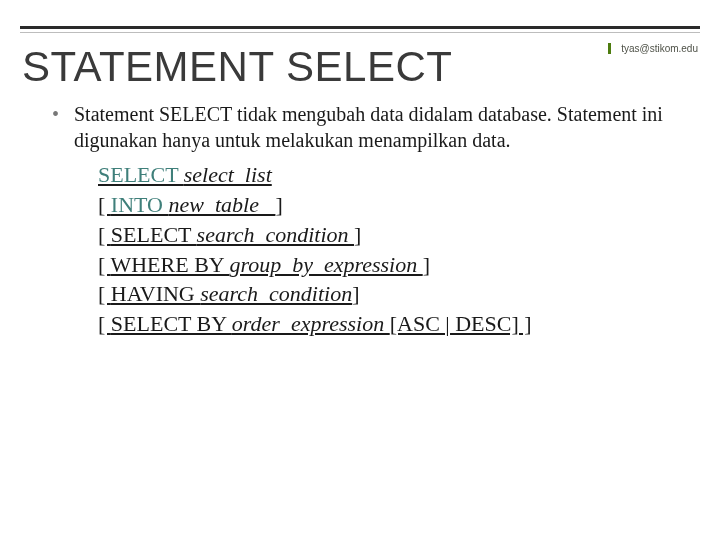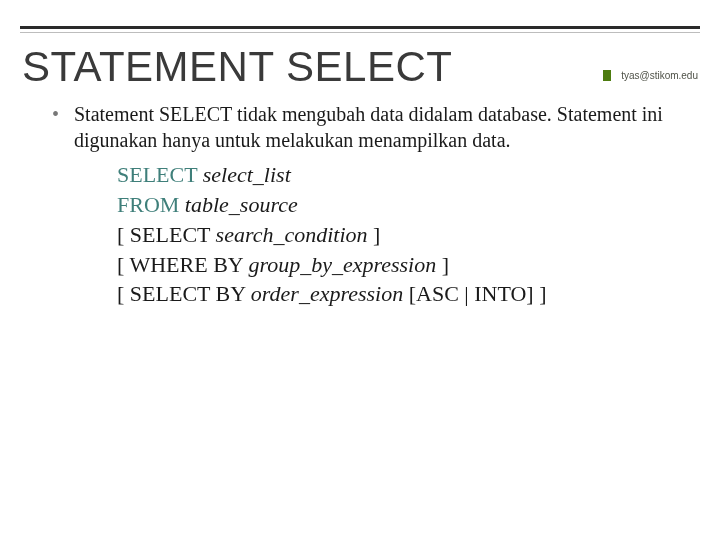--- a/index.html
+++ b/index.html
@@ -18,35 +18,35 @@
     background: #2a2a2a;
     margin: 0 20px 3px 20px;
   }
   .rule-light {
     height: 1px;
     background: #bdbdbd;
     margin: 0 20px 0 20px;
   }
   .header-row {
     display: flex;
-    align-items: flex-end;
+    align-items: flex-start;
     padding: 10px 22px 2px 22px;
   }
   .title {
     font-family: "Trebuchet MS", "Segoe UI", Helvetica, Arial, sans-serif;
     font-size: 42px;
     font-weight: 400;
     letter-spacing: 0.5px;
     color: #3a3a3a;
     flex: 0 0 auto;
   }
   .spacer { flex: 1 1 auto; }
   .email-block {
     flex: 0 0 auto;
-    border-left: 8px solid #4d7c0f;
+    border-left: 3px solid #4d7c0f;
     padding-left: 10px;
     margin-bottom: 10px;
   }
   .email {
     font-family: "Trebuchet MS", Arial, sans-serif;
     font-size: 10px;
     color: #4f5248;
     display: block;
     line-height: 1.1;
   }
@@ -67,23 +67,24 @@
   ul.bullets > li::before {
     content: "•";
     position: absolute;
     left: 0;
     top: 0;
     color: #777;
     font-size: 20px;
     line-height: 1.32;
   }
   .syntax {
-    margin: 6px 0 0 65px;
+    margin: 6px 0 0 46px;
     font-size: 22px;
     line-height: 1.36;
+    text-decoration: underline;
   }
   .kw { font-family: Georgia, serif; }
   .ph { font-style: italic; }
   .teal { color: #3f7f7a; }
 </style>
 </head>
 <body>
 
 <div class="top-gap"></div>
 <div class="rule-dark"></div>
@@ -100,25 +101,28 @@
 <div class="content">
   <ul class="bullets">
     <li>Statement SELECT tidak mengubah data didalam database. Statement ini digunakan hanya untuk melakukan menampilkan data.</li>
   </ul>
 
   <div class="syntax">
     <div>
       <span class="kw teal">SELECT </span><span class="ph">select_list</span>
     </div>
     <div>
-      <span class="kw teal">FROM </span><span class="ph">table_source</span>
+      <span class="kw">[ </span><span class="kw teal">INTO </span><span class="ph">new_table_ </span><span class="kw">]</span>
     </div>
     <div>
       <span class="kw">[ </span><span class="kw">SELECT </span><span class="ph">search_condition </span><span class="kw">]</span>
     </div>
     <div>
       <span class="kw">[ </span><span class="kw">WHERE BY </span><span class="ph">group_by_expression </span><span class="kw">]</span>
     </div>
     <div>
-      <span class="kw">[ </span><span class="kw">SELECT BY </span><span class="ph">order_expression </span><span class="kw">[ASC | INTO] ]</span>
+      <span class="kw">[ </span><span class="kw">HAVING </span><span class="ph">search_condition</span><span class="kw">]</span>
+    </div>
+    <div>
+      <span class="kw">[ </span><span class="kw">SELECT BY </span><span class="ph">order_expression </span><span class="kw">[ASC | DESC] ]</span>
     </div>
   </div>
 </div>
 
 </body></html>

